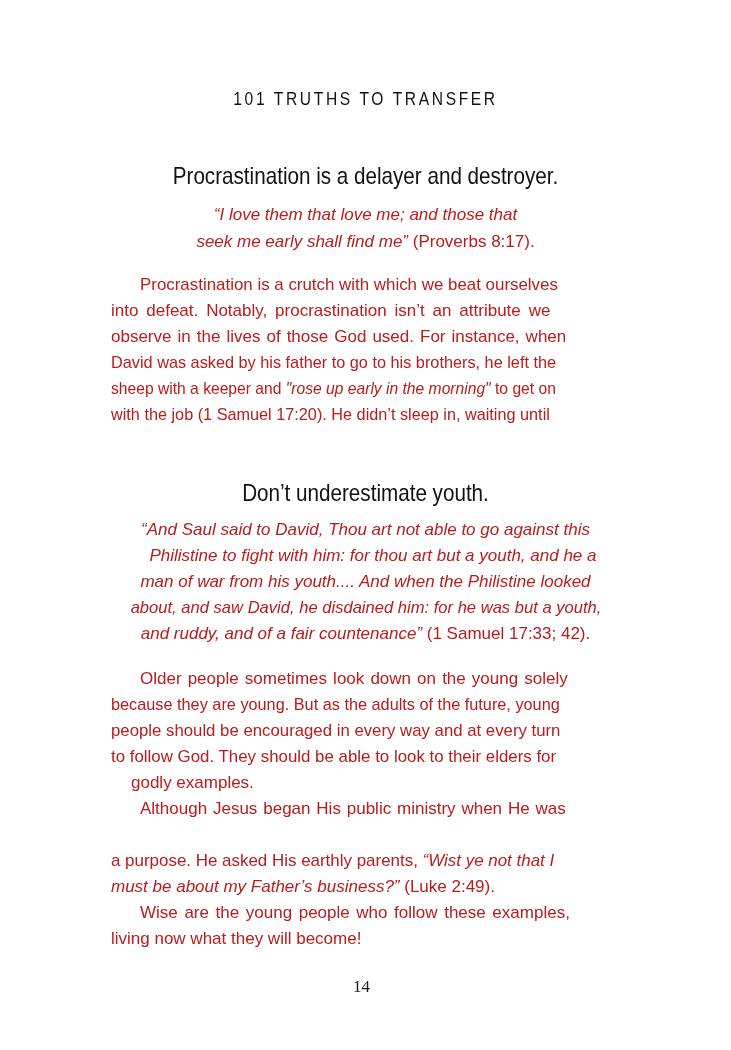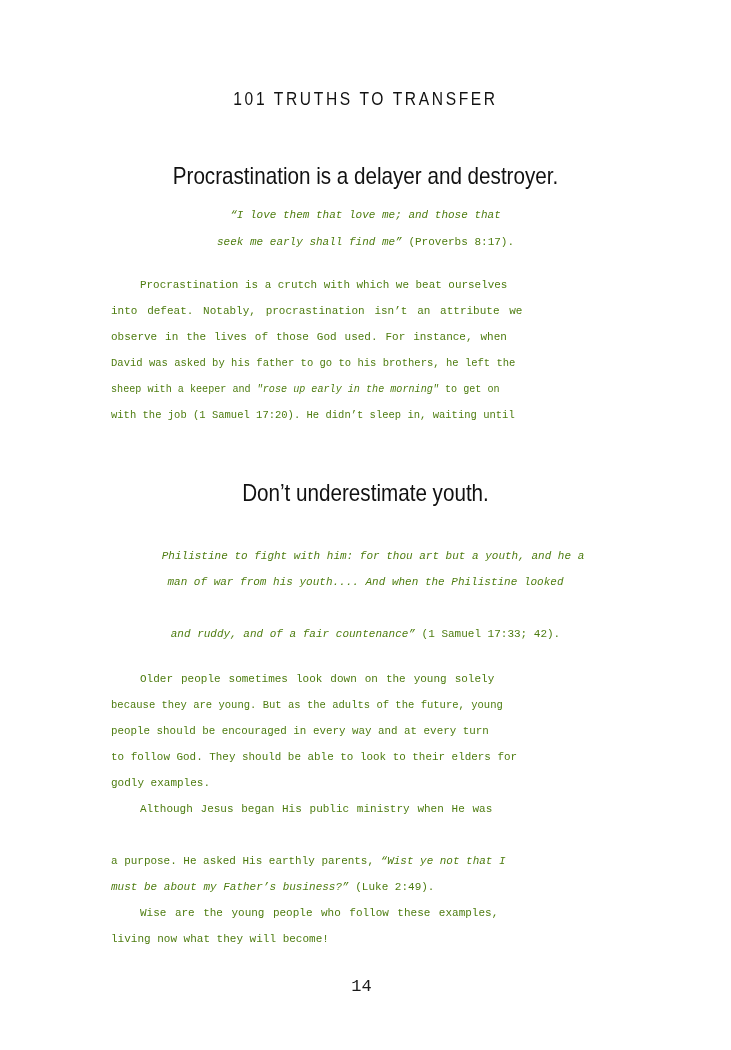--- a/index.html
+++ b/index.html
@@ -10,29 +10,29 @@
     font-family: "Liberation Sans", sans-serif; font-size: 19px; letter-spacing: 3.2px;
     transform: scaleX(0.82); transform-origin: center; color: #111;
   }
   .heading {
     position: absolute; left: 0; width: 731px; text-align: center;
     font-family: "Liberation Sans", sans-serif; font-size: 24px; color: #111;
     transform: scaleX(0.86); transform-origin: center;
   }
   .line {
     position: absolute; left: 111px; width: 516px; white-space: nowrap;
-    font-family: Liberation Mono, monospace; font-size: 11px; line-height: 26px; color: #4d7c0f;
+    font-family: Liberation Sans, sans-serif; font-size: 17px; line-height: 26px; color: #b91c1c;
   }
   .line.just { text-align: justify; text-align-last: justify; }
   .line.indent { padding-left: 29px; width: 487px; }
   .line.center { left: 0; width: 731px; text-align: center; }
   .q { font-style: italic; }
   .pageno {
     position: absolute; top: 977px; left: 0; width: 723px; text-align: center;
-    font-family: Liberation Mono, monospace; font-size: 17px; color: #1a1a1a;
+    font-family: Liberation Serif, serif; font-size: 17px; color: #1a1a1a;
   }
   .fit { display: block; transform-origin: left center; }
 </style>
 </head>
 <body>
 
 <div class="page">
 
   <div class="running-head">101 TRUTHS TO TRANSFER</div>
 
@@ -47,29 +47,31 @@
 
   <div class="line just indent" style="top:272px;"><span class="fit" style="display: inline-block; white-space: nowrap; transform: scaleX(0.993878); transform-origin: left center;">Procrastination is a crutch with which we beat ourselves</span></div>
   <div class="line just" style="top:298px;"><span class="fit" style="display: inline-block; white-space: nowrap; word-spacing: 3.14286px;">into defeat. Notably, procrastination isn’t an attribute we</span></div>
   <div class="line just" style="top:324px;"><span class="fit" style="display: inline-block; white-space: nowrap; word-spacing: 1.3px;">observe in the lives of those God used. For instance, when</span></div>
   <div class="line just" style="top:376px;"><span class="fit" style="display: inline-block; white-space: nowrap; transform: scaleX(0.919786); transform-origin: left center;"><span>sheep with a keeper and </span><span class="q">"rose up early in the morning"</span><span> to get on</span></span></div>
   <div class="line just" style="top:350px;"><span class="fit" style="display: inline-block; white-space: nowrap; transform: scaleX(0.957328); transform-origin: left center;">David was asked by his father to go to his brothers, he left the</span></div>
   <div class="line just" style="top:402px;"><span class="fit" style="display: inline-block; white-space: nowrap; transform: scaleX(0.955556); transform-origin: left center;">with the job (1 Samuel 17:20). He didn’t sleep in, waiting until</span></div>
 
   <div class="heading" style="top:479px;">Don’t underestimate youth.</div>
 
+  <div class="line center" style="top:517px;"><span class="fit" style="display: inline-block; white-space: nowrap;"><span class="q">“And Saul said to David, Thou art not able to go against this</span><span></span></span></div>
   <div class="line center" style="top:543px;"><span class="fit" style="display: inline-block; white-space: nowrap; margin-left: 15px;"><span class="q">Philistine to fight with him: for thou art but a youth, and he a</span><span></span></span></div>
   <div class="line center" style="top:569px;"><span class="fit" style="display: inline-block; white-space: nowrap;"><span class="q">man of war from his youth.... And when the Philistine looked</span><span></span></span></div>
+  <div class="line center" style="top:595px;"><span class="fit" style="display: inline-block; white-space: nowrap; transform: scaleX(0.974729); transform-origin: center center; width: 554px;"><span class="q">about, and saw David, he disdained him: for he was but a youth,</span><span></span></span></div>
   <div class="line center" style="top:621px;"><span class="fit" style="display: inline-block; white-space: nowrap;"><span class="q">and ruddy, and of a fair countenance”</span><span> (1 Samuel 17:33; 42).</span></span></div>
 
   <div class="line just indent" style="top:666px;"><span class="fit" style="display: inline-block; white-space: nowrap; word-spacing: 1.375px;">Older people sometimes look down on the young solely</span></div>
   <div class="line just" style="top:692px;"><span class="fit" style="display: inline-block; white-space: nowrap; transform: scaleX(0.957328); transform-origin: left center;">because they are young. But as the adults of the future, young</span></div>
   <div class="line just" style="top:744px;"><span class="fit" style="display: inline-block; white-space: nowrap; transform: scaleX(0.992308); transform-origin: left center;">to follow God. They should be able to look to their elders for</span></div>
   <div class="line just" style="top:718px;"><span class="fit" style="display: inline-block; white-space: nowrap; transform: scaleX(0.986616); transform-origin: left center;">people should be encouraged in every way and at every turn</span></div>
-  <div class="line" style="top:770px;"><span class="fit" style="display: inline-block; white-space: nowrap;">godly examples.</span></div>
+  <div class="line" style="top:770px;margin-left:20px;"><span class="fit" style="display: inline-block; white-space: nowrap;">godly examples.</span></div>
   <div class="line just indent" style="top:796px;"><span class="fit" style="display: inline-block; white-space: nowrap; word-spacing: 1.125px;">Although Jesus began His public ministry when He was</span></div>
   <div class="line just" style="top:848px;"><span class="fit" style="display: inline-block; white-space: nowrap; transform: scaleX(0.996139); transform-origin: left center;"><span>a purpose. He asked His earthly parents, </span><span class="q">“Wist ye not that I</span><span></span></span></div>
   <div class="line" style="top:874px;"><span class="fit" style="display: inline-block; white-space: nowrap;"><span></span><span class="q">must be about my Father’s business?”</span><span> (Luke 2:49).</span></span></div>
   <div class="line just indent" style="top:900px;"><span class="fit" style="display: inline-block; white-space: nowrap; word-spacing: 1.875px;">Wise are the young people who follow these examples,</span></div>
   <div class="line" style="top:926px;"><span class="fit" style="display: inline-block; white-space: nowrap;">living now what they will become!</span></div>
 
   <div class="pageno">14</div>
 </div>
 
 </body></html>

